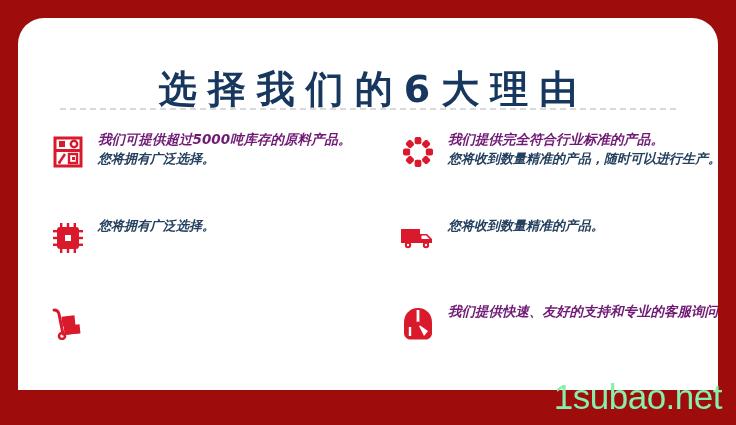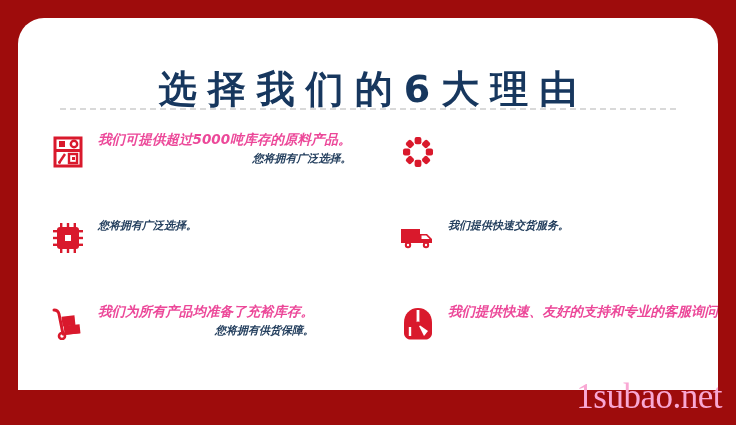--- a/index.html
+++ b/index.html
@@ -87,44 +87,43 @@
     margin-top: 4px;
   }
   .icon-wrap svg { display: block; }
 
   .texts {
     margin-left: 8px;
     padding-top: 6px;
   }
 
   .line1, .line2 {
-    color: #ec4899;
+    color: #701a75;
     font-style: italic;
     font-weight: bold;
     font-size: 13.5px;
     line-height: 19px;
     white-space: nowrap;
     font-family: "DejaVu Sans", "Liberation Sans", sans-serif;
   }
   .line2 {
-    font-size: 11px;
+    font-size: 13px;
     color: #25405f;
-    text-align: right;
   }
 
   
   #watermark {
     position: absolute;
     right: 14px;
     bottom: 8px;
-    color: #f9a8d4;
+    color: #86efac;
     font-size: 35px;
     font-weight: normal;
     letter-spacing: -0.5px;
-    font-family: Liberation Serif, serif;
+    font-family: Liberation Sans, sans-serif;
     z-index: 5;
   }
 
   
   #bottombar {
     position: absolute;
     left: 0;
     bottom: 0;
     width: 736px;
     height: 35px;
@@ -207,20 +206,24 @@
                   </g>
                 <g transform="rotate(270)">
                     <rect x="-3.4" y="-15" width="6.8" height="7.2" rx="2"></rect>
                   </g>
                 <g transform="rotate(315)">
                     <rect x="-3.4" y="-15" width="6.8" height="7.2" rx="2"></rect>
                   </g>
               </g>
             </g>
           </svg>
+        </span>
+        <span class="texts">
+          <div class="line1">我们提供完全符合行业标准的产品。</div>
+          <div class="line2">您将收到数量精准的产品，随时可以进行生产。</div>
         </span>
       </div>
 
       <div class="reason">
         <span class="icon-wrap">
           <svg width="30" height="30" viewBox="0 0 30 30">
             <rect x="4" y="4" width="22" height="22" rx="3" fill="#d9192c"></rect>
             <rect x="12" y="12" width="6" height="6" fill="#ffffff"></rect>
             <g fill="#d9192c">
               <rect x="7" y="0" width="2.4" height="4"></rect>
@@ -249,38 +252,34 @@
             <rect x="1" y="4" width="19" height="14" fill="#d9192c"></rect>
             <path d="M20 9 L27 9 L32 14 L32 18 L20 18 Z" fill="#d9192c"></path>
             <path d="M21.5 10.5 L26.2 10.5 L29.6 14 L21.5 14 Z" fill="#ffffff"></path>
             <circle cx="8" cy="20" r="3.2" fill="#d9192c"></circle>
             <circle cx="8" cy="20" r="1.2" fill="#ffffff"></circle>
             <circle cx="26" cy="20" r="3.2" fill="#d9192c"></circle>
             <circle cx="26" cy="20" r="1.2" fill="#ffffff"></circle>
           </svg>
         </span>
         <span class="texts">
-          <div class="line2">我们提供快速交货服务。</div>
+          <div class="line2">您将收到数量精准的产品。</div>
         </span>
       </div>
 
       <div class="reason">
         <span class="icon-wrap">
           <svg width="34" height="32" viewBox="0 0 34 32">
             <path d="M3 2 Q7 2 8 6 L12 26" stroke="#d9192c" stroke-width="3" fill="none" stroke-linecap="round"></path>
             <rect x="11" y="8" width="13" height="10" fill="#d9192c" transform="rotate(-6 17 13)"></rect>
             <rect x="13" y="17" width="16" height="9" fill="#d9192c" transform="rotate(-6 21 21)"></rect>
             <circle cx="11" cy="28" r="3" fill="none" stroke="#d9192c" stroke-width="2.6"></circle>
             <path d="M12 26 L29 24" stroke="#d9192c" stroke-width="2.6" fill="none"></path>
           </svg>
         </span>
-        <span class="texts">
-          <div class="line1">我们为所有产品均准备了充裕库存。</div>
-          <div class="line2">您将拥有供货保障。</div>
-        </span>
       </div>
 
       <div class="reason">
         <span class="icon-wrap">
           <svg width="32" height="34" viewBox="0 0 32 34">
             <path d="M16 1 C7.7 1 2 7.2 2 15.5 L2 26 C2 30 5 32.6 9 32.6 L23 32.6 C27 32.6 30 30 30 26 L30 15.5 C30 7.2 24.3 1 16 1 Z" fill="#d9192c"></path>
             <rect x="14.6" y="3" width="2.8" height="14" fill="#ffffff"></rect>
             <path d="M16 17 L26 24 L22 29 Z" fill="#ffffff"></path>
             <circle cx="16" cy="17" r="2.4" fill="#d9192c"></circle>
             <path d="M8 20 L8 29" stroke="#ffffff" stroke-width="2.4" fill="none"></path>

